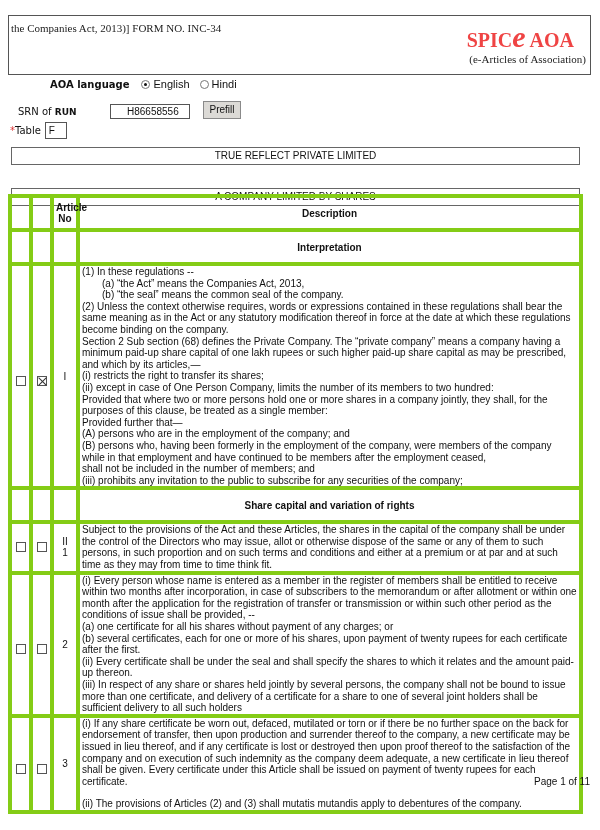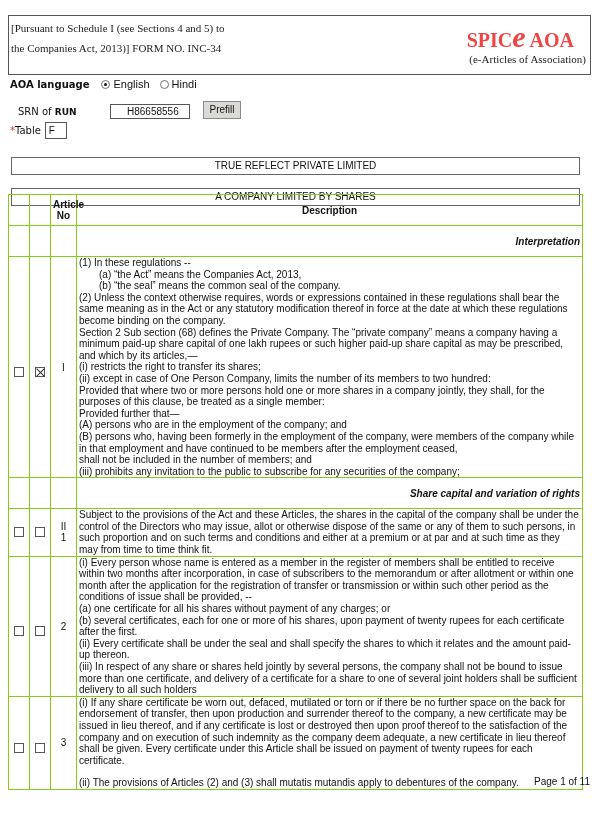--- a/index.html
+++ b/index.html
@@ -5,58 +5,57 @@
   html, body { margin: 0; padding: 0; background: #ffffff; }
   body { width: 600px; height: 830px; position: relative; overflow: hidden; font-family: "Liberation Sans", sans-serif; color: #111; }
 
   .header-box { position: absolute; left: 8px; top: 15px; width: 583px; height: 60px; border: 1px solid #555; box-sizing: border-box; }
   .header-left { position: absolute; left: 2px; top: 2px; font-family: "Liberation Serif", serif; font-size: 11px; line-height: 20px; color: #222; }
   .brand { position: absolute; right: 16px; top: 4px; font-family: "Liberation Serif", serif; font-weight: bold; font-size: 20px; color: #ef4444; }
   .brand .e { font-style: italic; font-size: 30px; font-weight: bold; }
   .brand-sub { position: absolute; right: 4px; top: 37px; font-family: "Liberation Serif", serif; font-size: 11px; color: #222; }
 
   .lang-row { position: absolute; left: 10px; top: 78px; font-size: 11px; display: flex; align-items: center; }
-  .lang-label { font-family: "DejaVu Sans", sans-serif; font-weight: bold; font-size: 10px; margin-right: 12px; }
+  .lang-label { font-family: "DejaVu Sans", sans-serif; font-weight: bold; font-size: 10px; margin-right: 12px; margin-left: 40px; }
   .radio { display: inline-flex; align-items: center; margin-right: 10px; font-size: 11px; }
   .radio-dot { width: 9px; height: 9px; border: 1px solid #777; border-radius: 50%; margin-right: 3px; position: relative; box-sizing: border-box; }
   .radio-dot.on::after { content: ""; position: absolute; left: 2px; top: 2px; width: 3px; height: 3px; background: #111; border-radius: 50%; }
 
   .srn-row { position: absolute; left: 18px; top: 101px; height: 22px; width: 300px; font-size: 10px; font-family: "DejaVu Sans", sans-serif; }
   .srn-label { position: absolute; left: 0; top: 5px; }
   .srn-label b { font-size: 9px; }
   .srn-input { position: absolute; left: 92px; top: 3px; width: 80px; height: 15px; border: 1px solid #555; font-size: 10px; font-family: "Liberation Sans", sans-serif; padding: 1px 16px; box-sizing: border-box; line-height: 12px; }
   .prefill-btn { position: absolute; left: 185px; top: 0; width: 38px; height: 18px; background: #dcdad6; border: 1px solid #8a8a8a; box-sizing: border-box; font-size: 10px; font-family: "Liberation Sans", sans-serif; text-align: center; line-height: 16px; }
 
   .table-row-line { position: absolute; left: 10px; top: 122px; font-size: 10px; font-family: "DejaVu Sans", sans-serif; display: flex; align-items: center; }
   .req { color: #d33; }
   .table-input { width: 22px; height: 17px; border: 1px solid #555; margin: 0 8px 0 4px; box-sizing: border-box; font-size: 10px; padding: 2px 3px; font-family: "Liberation Sans", sans-serif; }
 
   .name-box { position: absolute; left: 11px; width: 569px; height: 18px; border: 1px solid #666; box-sizing: border-box; text-align: center; font-size: 10px; line-height: 16px; }
 
   table.aoa { position: absolute; left: 8px; top: 194px; width: 575px; border-collapse: collapse; table-layout: fixed; font-size: 10px; }
-  table.aoa td, table.aoa th { border: 1px solid #84cc16; padding: 0 2px; vertical-align: middle; }
+  table.aoa td, table.aoa th { border: 4px solid #84cc16; padding: 0 2px; vertical-align: middle; }
   table.aoa th { font-weight: bold; font-size: 10px; height: 30px; }
   .c1 { width: 21px; } .c2 { width: 21px; } .c3 { width: 26px; }
   .chk { width: 10px; height: 10px; border: 1px solid #555; margin: 0 auto; box-sizing: border-box; position: relative; }
   .chk.x::before, .chk.x::after { content: ""; position: absolute; left: 4px; top: -1px; width: 1px; height: 11px; background: #333; }
   .chk.x::before { transform: rotate(45deg); } .chk.x::after { transform: rotate(-45deg); }
-  .section { text-align: right; font-weight: bold; font-style: italic; height: 30px; }
+  .section { text-align: center; font-weight: bold; height: 30px; }
   .desc { line-height: 11.6px; font-size: 10px; padding: 1px 2px; vertical-align: top; }
   .desc .ind { padding-left: 20px; }
   .artno { text-align: center; font-size: 10px; }
   .top { vertical-align: top; }
 
   .page-no { position: absolute; right: 10px; top: 776px; font-size: 10px; }
 </style>
 </head>
 <body>
 
 <div class="header-box">
   <div class="header-left">
-    <div>[Pursuant to Schedule I (see Sections 4 and 5) to</div>
     <div>the Companies Act, 2013)] FORM NO. INC-34</div>
   </div>
   <div class="brand"><span>SPIC</span><span class="e">e</span><span> AOA</span></div>
   <div class="brand-sub">(e-Articles of Association)</div>
 </div>
 
 <div class="lang-row">
   <span class="lang-label">AOA language</span>
   <label class="radio">
     <span class="radio-dot on"></span>
@@ -73,21 +72,21 @@
   <div class="srn-input">H86658556</div>
   <div class="prefill-btn">Prefill</div>
 </div>
 
 <div class="table-row-line">
   <span class="req">*</span>
   <span>Table</span>
   <div class="table-input">F</div>
 </div>
 
-<div class="name-box" style="top:157px;">TRUE REFLECT PRIVATE LIMITED</div>
+<div class="name-box" style="top:147px;">TRUE REFLECT PRIVATE LIMITED</div>
 <div class="name-box" style="top:173px;margin-top:15px;">A COMPANY LIMITED BY SHARES</div>
 
 <table class="aoa">
   <colgroup>
       <col class="c1">
       <col class="c2">
       <col class="c3">
       <col>
     </colgroup>
   <tbody>

